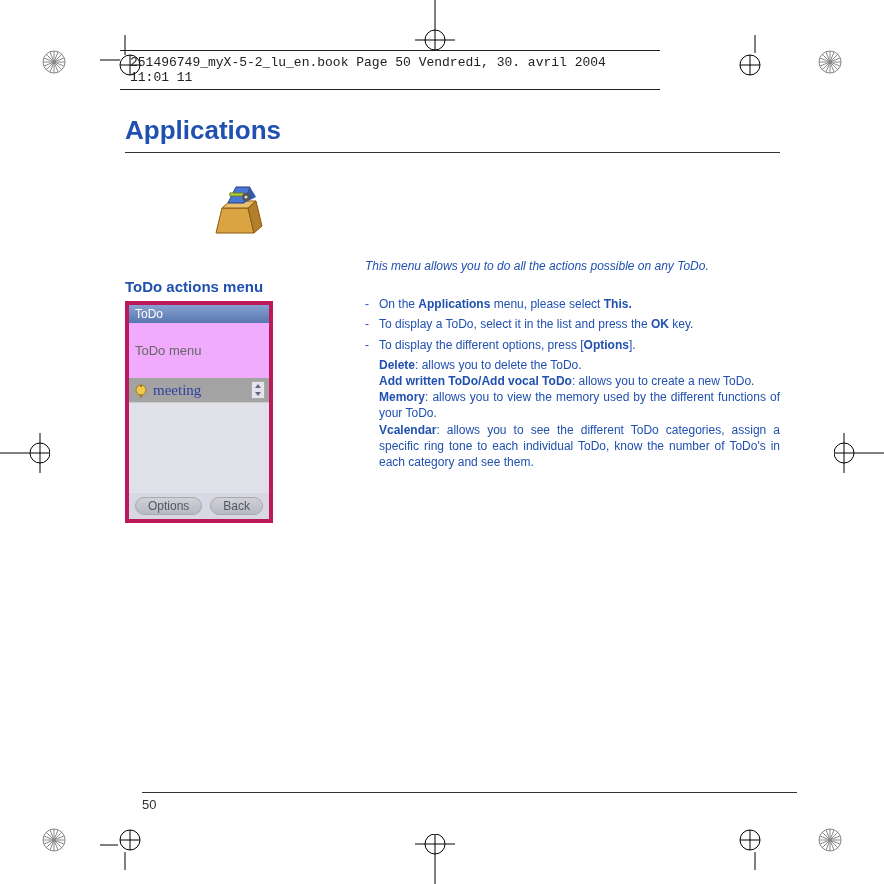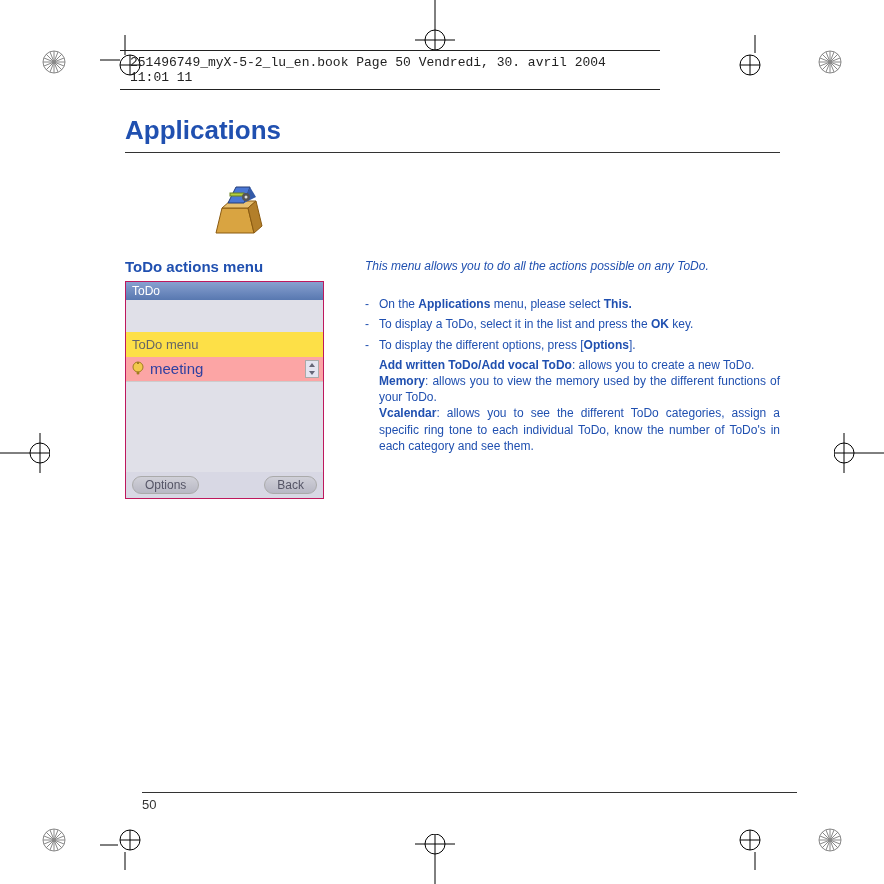--- a/index.html
+++ b/index.html
@@ -69,49 +69,50 @@
   }
   .left-col {
     width: 210px;
     flex-shrink: 0;
   }
   .section-heading {
     color: #2050b0;
     font-size: 15px;
     font-weight: bold;
     margin-bottom: 6px;
+    margin-top: 20px;
   }
   
   .phone-mock {
-    width: 199px;
-    border: 1px solid #be185d;
+    width: 148px;
+    border: 4px solid #be185d;
     font-size: 13px;
     background: #e0e0e8;
   }
   .phone-titlebar {
     background: linear-gradient(#88a0d0, #5878b0);
     color: #fff;
     padding: 2px 6px;
     font-size: 12px;
   }
   .phone-sub {
-    background: #fde047;
+    background: #f0abfc;
     color: #666;
-    padding: 5px 6px;
+    padding: 20px 6px;
     font-size: 13px;
-    margin-top: 32px;
   }
   .phone-row {
     display: flex;
-    align-items: flex-start;
-    background: #fca5a5;
+    align-items: flex-end;
+    background: #a3a3a3;
     border-bottom: 1px solid #ccc;
     padding: 3px 4px;
     font-size: 15px;
     color: #3040a0;
+    font-family: Liberation Serif, serif;
   }
   .phone-row .bell {
     width: 16px; height: 16px;
     margin-right: 4px;
     flex-shrink: 0;
   }
   .phone-row .spinner {
     margin-left: auto;
     width: 14px; height: 18px;
     background: #e4e4f0;
@@ -387,20 +388,21 @@
           <span>On the </span><strong class="kw">Applications</strong><span> menu, please select </span><strong class="kw">This.</strong>
         </li>
         <li>
           <span>To display a ToDo, select it in the list and press the </span><strong class="kw">OK</strong><span> key.</span>
         </li>
         <li>
           <span>To display the different options, press [</span><strong class="kw">Options</strong><span>].</span>
         </li>
       </ul>
       <div class="opt-lines">
+        <p><strong class="kw">Delete</strong><span>: allows you to delete the ToDo.</span></p>
         <p><strong class="kw">Add written ToDo/Add vocal ToDo</strong><span>: allows you to create a new ToDo.</span></p>
         <p><strong class="kw">Memory</strong><span>: allows you to view the memory used by the different functions of your ToDo.</span></p>
         <p><strong class="kw">Vcalendar</strong><span>: allows you to see the different ToDo categories, assign a specific ring tone to each individual ToDo, know the number of ToDo's in each category and see them.</span></p>
       </div>
     </div>
   </div>
 </div>
 
 <div class="footer">
   <hr>

